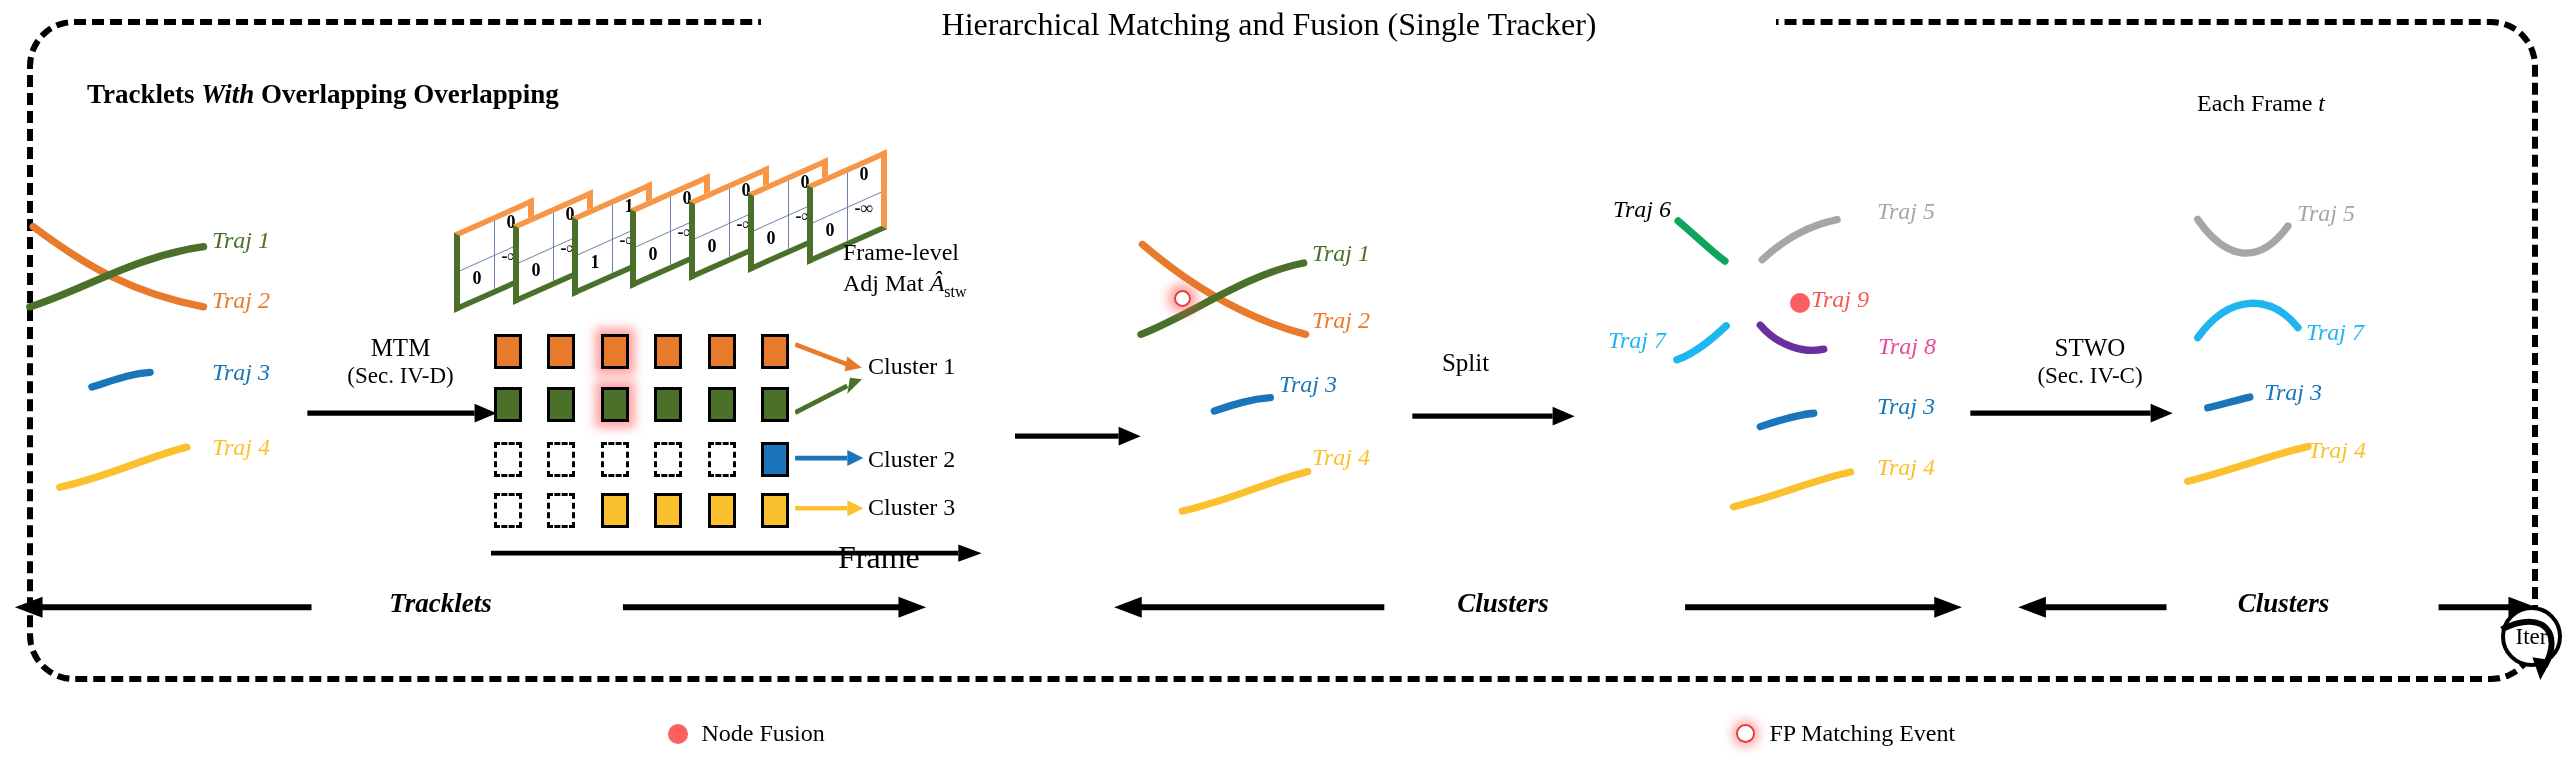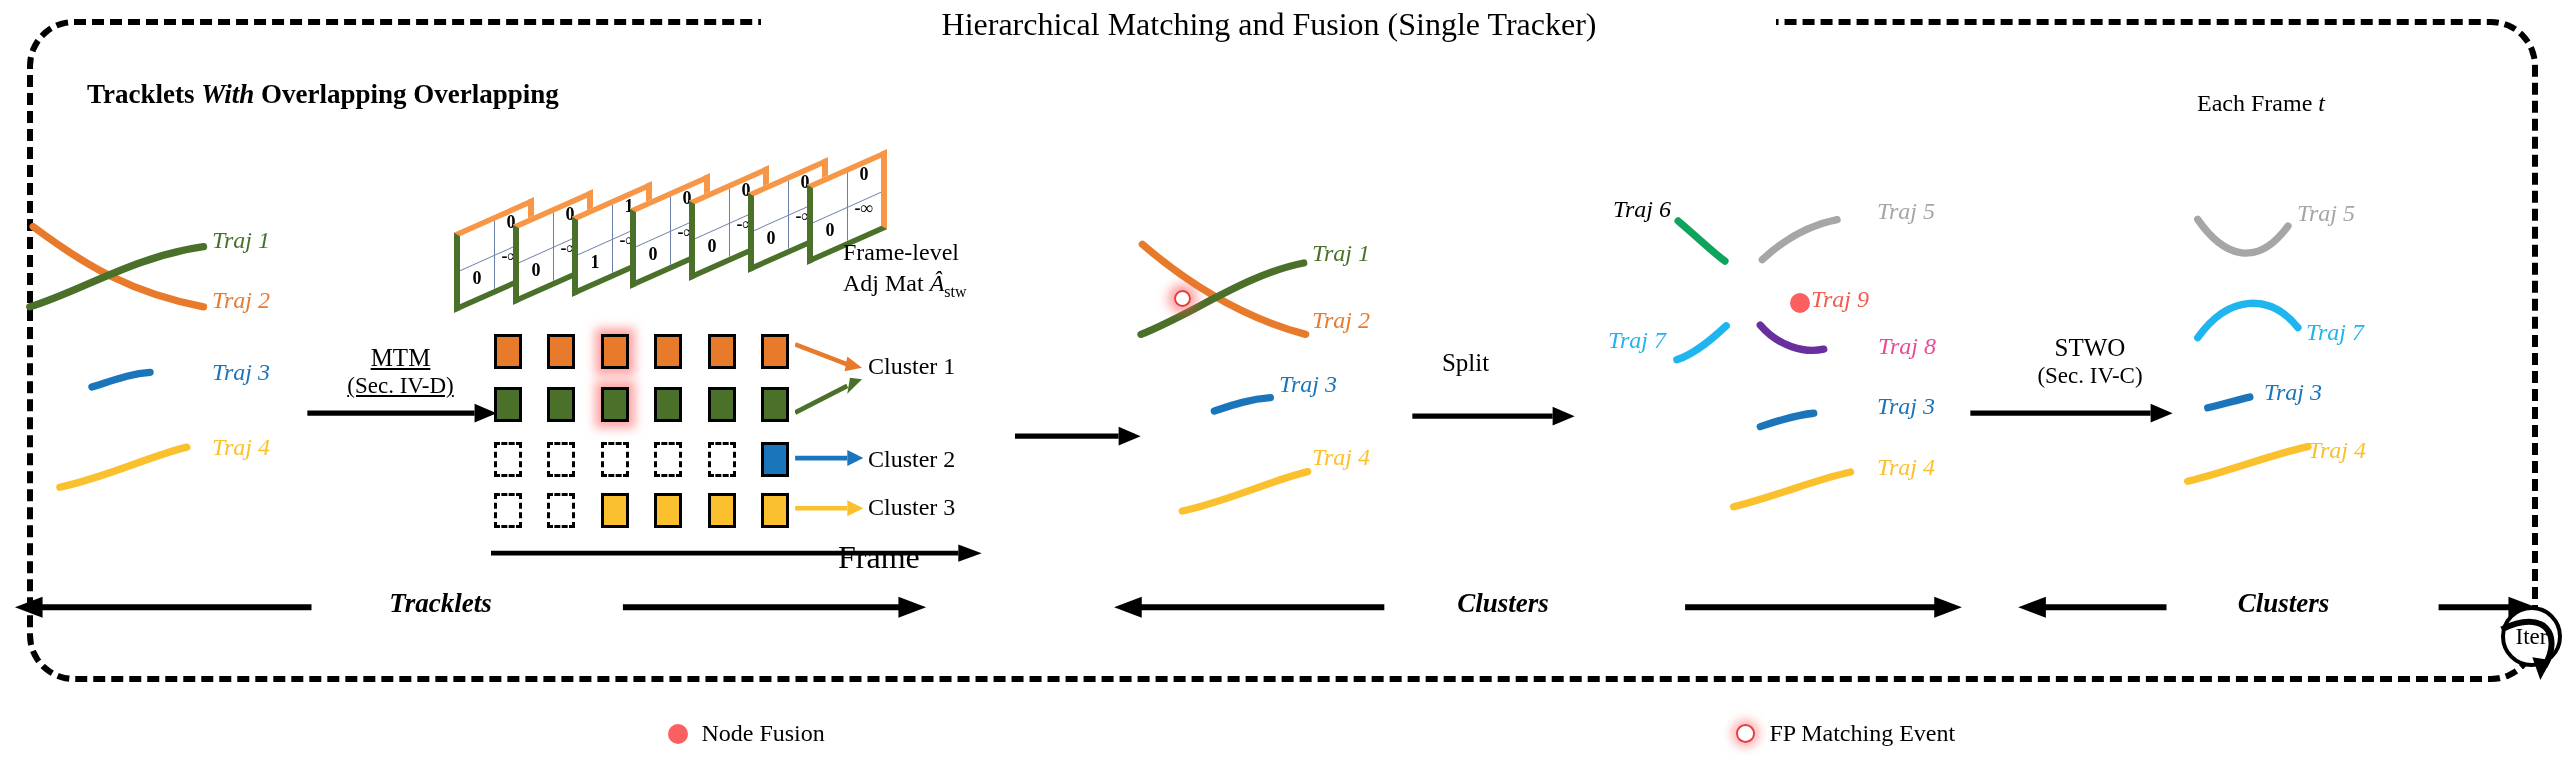--- a/index.html
+++ b/index.html
@@ -106,21 +106,21 @@
   <path d="M30 10 C 110 70, 180 110, 285 130" stroke="#e87a2c" stroke-width="11" fill="none" stroke-linecap="round"></path>
   <path d="M25 130 C 105 105, 180 55, 285 40" stroke="#4a7029" stroke-width="11" fill="none" stroke-linecap="round"></path>
   <path d="M118 250 C 150 240, 175 230, 205 228" stroke="#1a75bb" stroke-width="11" fill="none" stroke-linecap="round"></path>
   <path d="M70 400 C 140 385, 200 355, 260 340" stroke="#fbc02d" stroke-width="11" fill="none" stroke-linecap="round"></path>
 </svg>
 <div class="abs traj-label" style="left:212px;top:227px;color:#4a7029;">Traj 1</div>
 <div class="abs traj-label" style="left:212px;top:287px;color:#e87a2c;">Traj 2</div>
 <div class="abs traj-label" style="left:212px;top:359px;color:#1a75bb;">Traj 3</div>
 <div class="abs traj-label" style="left:212px;top:434px;color:#fbc02d;">Traj 4</div>
 
-<div class="abs op-cap" style="left:307px;top:344px;width:187px;text-decoration:underline;">
+<div class="abs op-cap" style="left:307px;top:334px;width:187px;">
   <div>MTM</div>
   <div class="sub">(Sec. IV-D)</div>
 </div>
 <svg class="abs" style="left:304px;top:401px;" width="194" height="27" viewBox="0 0 290 40">
   <line x1="5" y1="18" x2="255" y2="18" stroke="#000" stroke-width="8"></line>
   <polygon points="255,4 288,18 255,32" fill="#000"></polygon>
 </svg>
 
 <div class="abs" style="left:454px;top:167px;width:414px;height:154px;">
   <div class="mat-card" style="left:0px;top:48px;">

